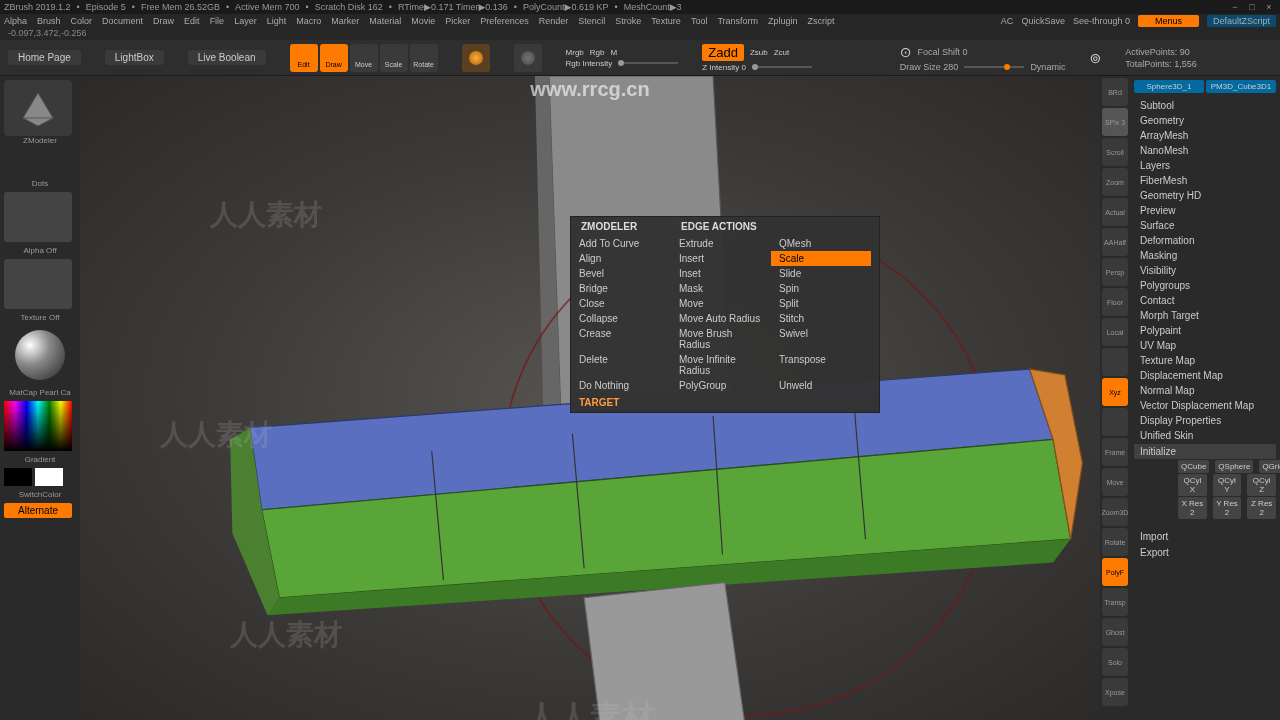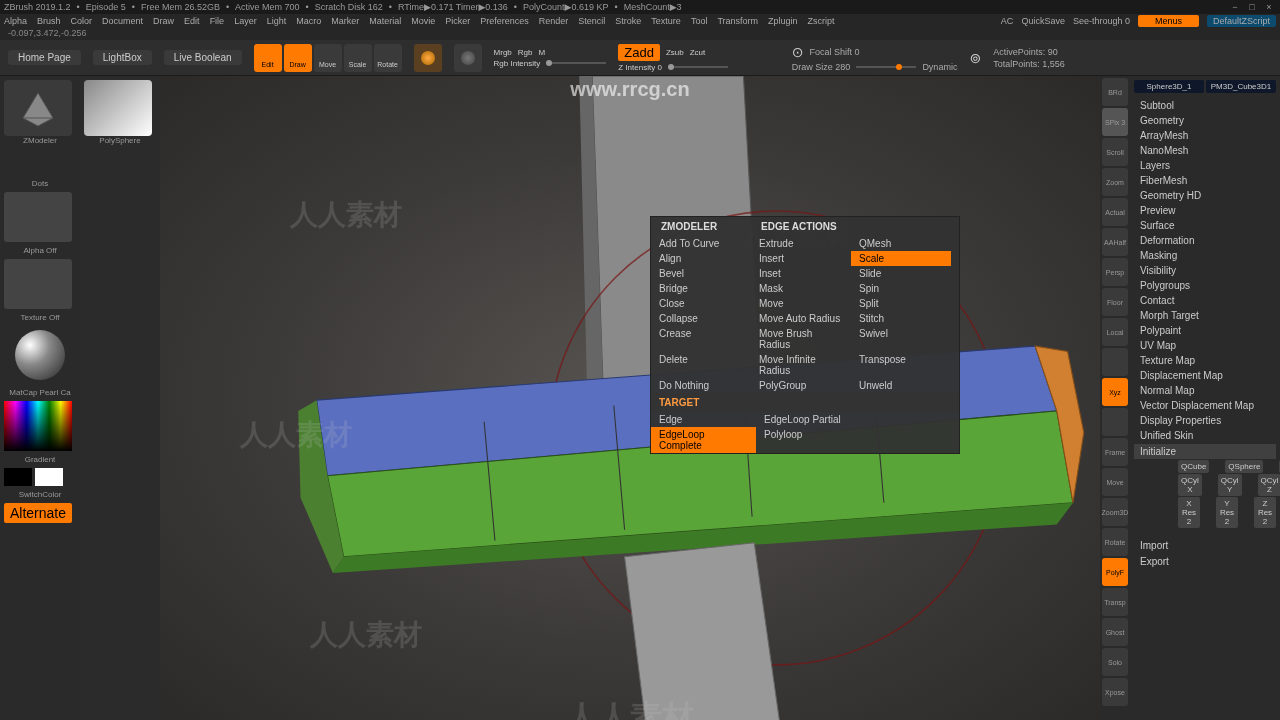--- a/index.html
+++ b/index.html
@@ -10,21 +10,21 @@
 .titlebar .win-ctrl span { width: 14px; text-align: center; cursor: pointer; }
 
 .menubar { height: 14px; background: #262626; display: flex; align-items: center; padding: 0 4px; gap: 10px; font-size: 9px; color: #aaa; }
 .menubar .menu-item { cursor: pointer; }
 .menubar .right { margin-left: auto; display: flex; gap: 8px; align-items: center; }
 .menubar .menus-btn { background: #ff7a00; color: #000; padding: 1px 17px; border-radius: 2px; }
 .menubar .script-tab { background: #0c4a6e; padding: 1px 6px; border-radius: 2px; }
 
 .coords { height: 12px; padding: 0 8px; font-size: 9px; color: #888; background: #262626; }
 
-.toolbar { height: 36px; background: #2e2e2e; display: flex; align-items: center; padding: 0 8px; gap: 12px; border-bottom: 1px solid #1a1a1a; }
+.toolbar { height: 36px; background: #2e2e2e; display: flex; align-items: center; padding: 0 8px; gap: 24px; border-bottom: 1px solid #1a1a1a; }
 .tb-btn { padding: 2px 10px; background: #3a3a3a; border-radius: 3px; cursor: pointer; font-size: 10px; }
 .mode-group { display: flex; gap: 2px; }
 .mode-btn { width: 28px; height: 28px; background: #3a3a3a; border-radius: 3px; display: flex; flex-direction: column; align-items: center; justify-content: center; font-size: 7px; cursor: pointer; }
 .mode-btn.active { background: #ff7a00; color: #000; }
 .mode-btn .ico { width: 14px; height: 14px; }
 .slider-group { display: flex; flex-direction: column; font-size: 8px; gap: 2px; }
 .slider-row { display: flex; gap: 6px; align-items: center; }
 .slider { width: 60px; height: 2px; background: #555; position: relative; }
 .slider .thumb { position: absolute; width: 6px; height: 6px; background: #999; border-radius: 50%; top: -2px; }
 .zadd { background: #ff7a00; color: #000; padding: 1px 6px; border-radius: 2px; font-size: 13px; }
@@ -34,21 +34,21 @@
 .left-panel { width: 80px; background: #2a2a2a; padding: 4px; display: flex; flex-direction: column; gap: 4px; }
 .brush-thumb { width: 68px; height: 56px; background: #3a3a3a; border-radius: 4px; display: flex; align-items: center; justify-content: center; position: relative; }
 .brush-thumb.poly { background: linear-gradient(135deg, #888, #fff); }
 .brush-label { font-size: 8px; text-align: center; color: #999; }
 .swatch-box { width: 68px; height: 50px; background: #444; border-radius: 3px; }
 .matcap { background: radial-gradient(circle at 30% 30%, #fff, #888 40%, #222); border-radius: 50%; width: 50px; height: 50px; margin: 4px auto; }
 .color-picker { width: 68px; height: 50px; background: linear-gradient(to right, red, magenta, blue, cyan, green, yellow, red); position: relative; }
 .color-picker::after { content: ''; position: absolute; inset: 0; background: linear-gradient(to bottom, transparent, #000); }
 .small-swatch { display: flex; gap: 3px; }
 .small-swatch div { width: 28px; height: 18px; }
-.alt-btn { width: 68px; background: #ff7a00; color: #000; text-align: center; padding: 2px; border-radius: 2px; font-size: 14px; }
+.alt-btn { width: 68px; background: #ff7a00; color: #000; text-align: center; padding: 2px; border-radius: 2px; font-size: 10px; }
 
 .viewport { flex: 1; background: #333; position: relative; overflow: hidden; }
 .vp-gradient { position: absolute; inset: 0; background: radial-gradient(ellipse at center, #565350 0%, #3c3a38 55%, #2c2a28 100%); }
 .model-svg { position: absolute; inset: 0; }
 
 .watermark { position: absolute; color: rgba(200,200,200,0.18); font-size: 28px; font-weight: bold; pointer-events: none; }
 .wm1 { top: 2px; left: 50%; transform: translateX(-50%); font-size: 20px; color: rgba(255,255,255,0.6); }
 
 .context-menu { position: absolute; background: rgba(50,50,50,0.96); border: 1px solid #222; font-size: 10px; color: #ccc; }
 .cm-header { display: flex; }
@@ -59,23 +59,23 @@
 .cm-section { padding: 4px 8px; font-weight: bold; color: #ff9a40; background: #333; }
 .cm-target { display: grid; grid-template-columns: 105px 100px; }
 
 .right-tools { width: 30px; background: #2a2a2a; display: flex; flex-direction: column; gap: 2px; padding: 2px; }
 .rt-btn { width: 26px; height: 28px; background: #3a3a3a; border-radius: 3px; display: flex; align-items: center; justify-content: center; font-size: 7px; cursor: pointer; flex-direction: column; color: #999; }
 .rt-btn.active { background: #ff7a00; color: #000; }
 .rt-btn.spix { background: #555; }
 
 .right-panel { width: 150px; background: #2a2a2a; padding: 4px; display: flex; flex-direction: column; gap: 1px; font-size: 10px; overflow-y: auto; }
 .rp-tabs { display: flex; gap: 2px; margin-bottom: 4px; }
-.rp-tab { flex: 1; background: #0f172a; padding: 2px 4px; text-align: center; font-size: 8px; border-radius: 2px; }
+.rp-tab { flex: 1; background: #0369a1; padding: 2px 4px; text-align: center; font-size: 8px; border-radius: 2px; }
 .rp-item { padding: 2px 6px; cursor: pointer; color: #ccc; }
-.init-row { display: flex; gap: 16px; margin-left: 44px; }
+.init-row { display: flex; gap: 6px; margin-left: 44px; }
 .init-btn { flex: 1; background: #444; padding: 2px 3px; font-size: 8px; text-align: center; border-radius: 2px; }
 </style>
 </head>
 <body>
 
 <div class="titlebar">
   <span>ZBrush 2019.1.2</span>
   <span>•</span>
     <span>Episode 5</span>
   <span>•</span>
@@ -235,24 +235,20 @@
     <div class="color-picker"></div>
     <div class="brush-label">Gradient</div>
     <div class="small-swatch">
       <div style="background:#000"></div>
       <div style="background:#fff"></div>
     </div>
     <div class="brush-label">SwitchColor</div>
     <div class="alt-btn">Alternate</div>
   </div>
 
-  <div style="width:80px;padding:4px">
-    <div class="brush-thumb poly"></div>
-    <div class="brush-label">PolySphere</div>
-  </div>
 
   <div class="viewport">
     <div class="vp-gradient"></div>
     <svg class="model-svg" viewBox="0 0 870 644">
 
       <polygon points="400,0 540,0 555,270 410,285" fill="#8a8a8a" stroke="#555"></polygon>
       <polygon points="400,0 410,285 395,280 388,0" fill="#666"></polygon>
 
       <circle cx="570" cy="335" r="210" fill="none" stroke="rgba(120,20,20,0.7)" stroke-width="1.5"></circle>
 
@@ -306,26 +302,20 @@
           <div class="cm-item">Move Brush Radius</div>
           <div class="cm-item">Swivel</div>
           <div class="cm-item">Delete</div>
           <div class="cm-item">Move Infinite Radius</div>
           <div class="cm-item">Transpose</div>
           <div class="cm-item">Do Nothing</div>
           <div class="cm-item">PolyGroup</div>
           <div class="cm-item">Unweld</div>
         </div>
       <div class="cm-section">TARGET</div>
-      <div class="cm-target" id="cm-target">
-          <div class="cm-item">Edge</div>
-          <div class="cm-item">EdgeLoop Partial</div>
-          <div class="cm-item hl">EdgeLoop Complete</div>
-          <div class="cm-item">Polyloop</div>
-        </div>
     </div>
   </div>
 
   <div class="right-tools" id="right-tools">
       <div class="rt-btn">BRd</div>
       <div class="rt-btn spix">SPix 3</div>
       <div class="rt-btn">Scroll</div>
       <div class="rt-btn">Zoom</div>
       <div class="rt-btn">Actual</div>
       <div class="rt-btn">AAHalf</div>

